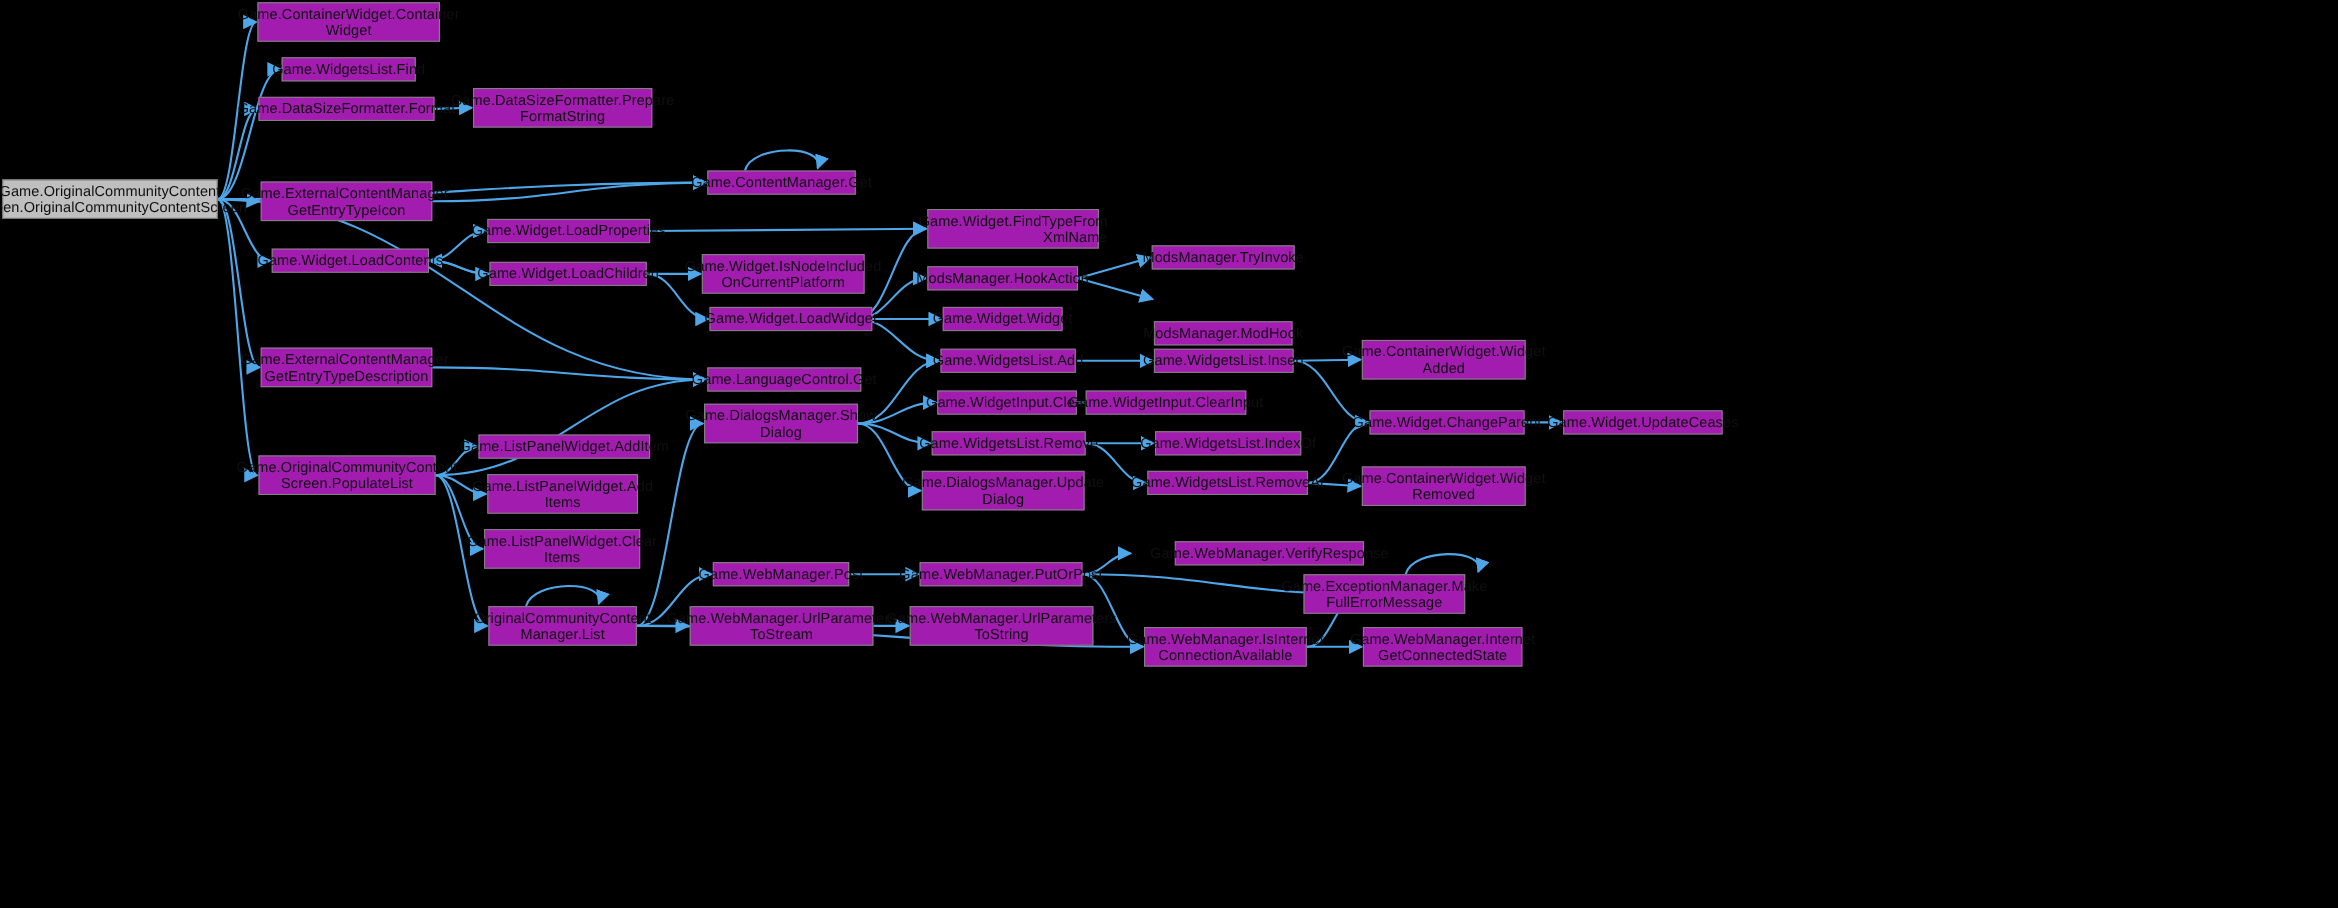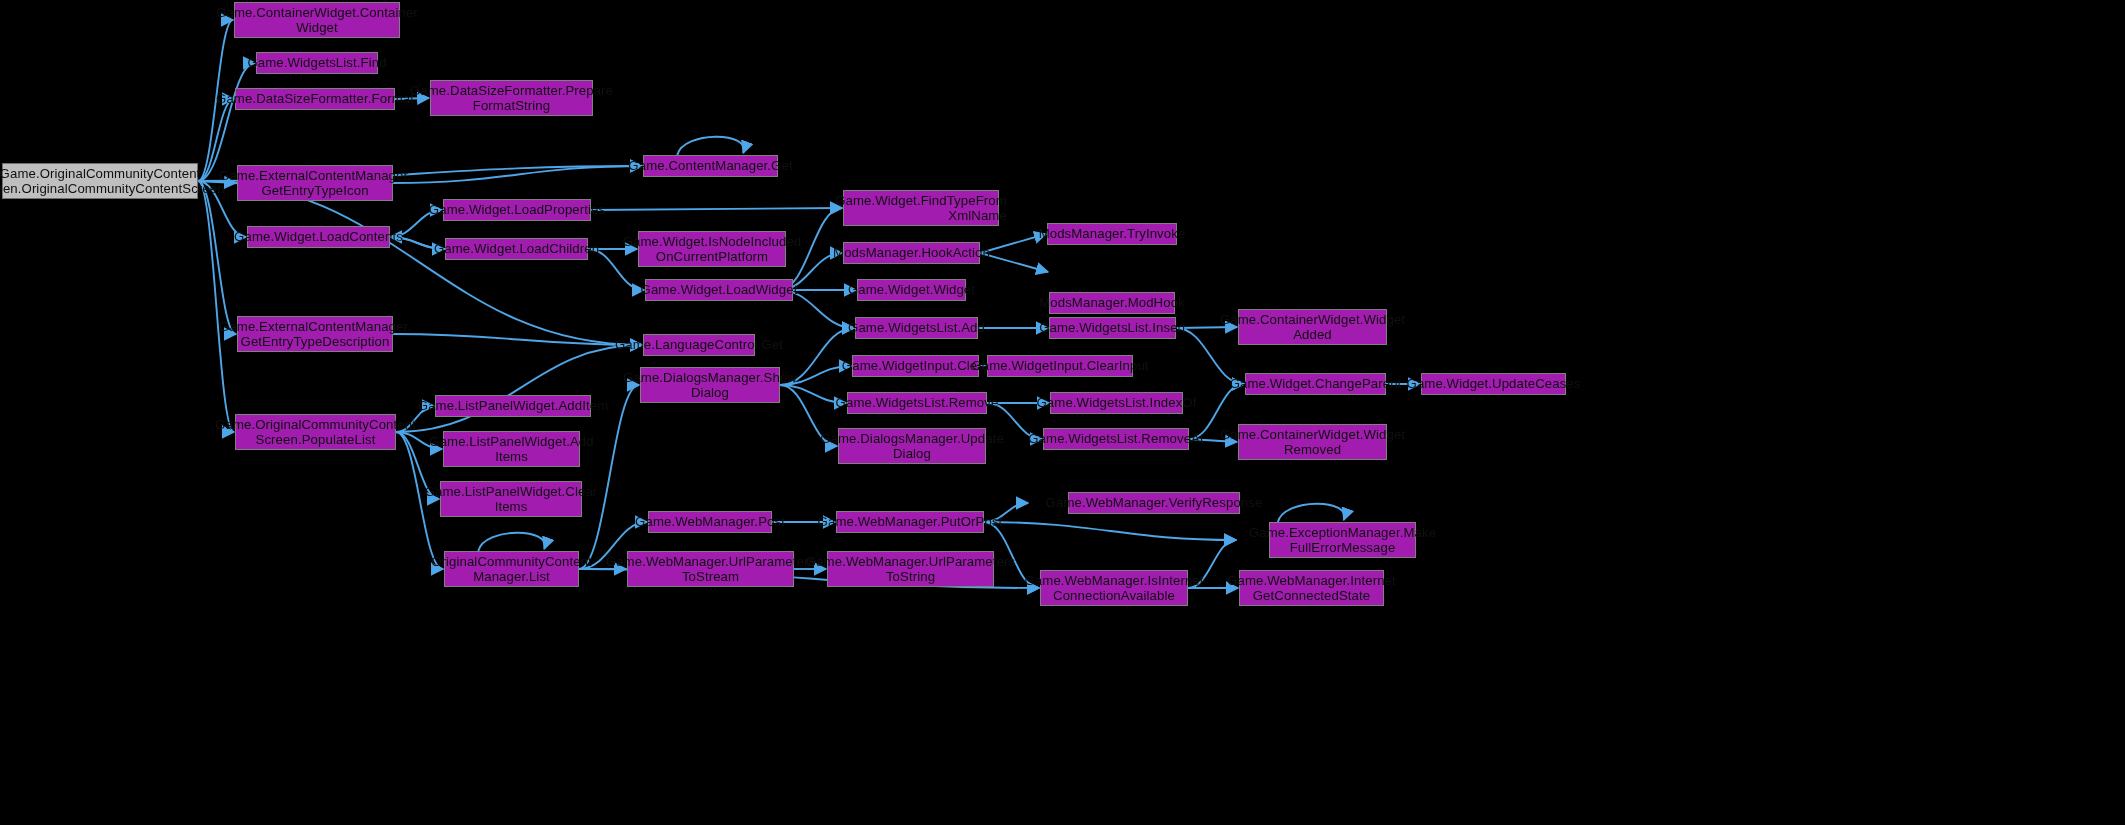--- a/index.html
+++ b/index.html
@@ -135,21 +135,21 @@
     <div class="node" style="left: 843px; top: 242px; width: 137px; height: 22px;">ModsManager.HookAction</div>
     <div class="node" style="left: 1049px; top: 261px; width: 126px; height: 22px; margin-top: 31px;">ModsManager.ModHook</div>
     <div class="node" style="left: 645px; top: 279px; width: 148px; height: 22px;">Game.Widget.LoadWidget</div>
     <div class="node" style="left: 857px; top: 279px; width: 109px; height: 22px;">Game.Widget.Widget</div>
     <div class="node" style="left: 237px; top: 316px; width: 156px; height: 36px;">Game.ExternalContentManager.
 GetEntryTypeDescription</div>
     <div class="node" style="left: 855px; top: 317px; width: 123px; height: 22px;">Game.WidgetsList.Add</div>
     <div class="node" style="left: 1049px; top: 317px; width: 127px; height: 22px;">Game.WidgetsList.Insert</div>
     <div class="node" style="left: 1238px; top: 309px; width: 149px; height: 36px;">Game.ContainerWidget.Widget
 Added</div>
-    <div class="node" style="left: 643px; top: 334px; width: 112px; height: 22px;">Game.LanguageControl.Get</div>
+    <div class="node" style="left: 643px; top: 334px; width: 140px; height: 22px;">Game.LanguageControl.Get</div>
     <div class="node" style="left: 852px; top: 355px; width: 127px; height: 22px;">Game.WidgetInput.Clear</div>
     <div class="node" style="left: 987px; top: 355px; width: 146px; height: 22px;">Game.WidgetInput.ClearInput</div>
     <div class="node" style="left: 640px; top: 367px; width: 140px; height: 36px;">Game.DialogsManager.Show
 Dialog</div>
     <div class="node" style="left: 1245px; top: 373px; width: 141px; height: 22px;">Game.Widget.ChangeParent</div>
     <div class="node" style="left: 1421px; top: 373px; width: 145px; height: 22px;">Game.Widget.UpdateCeases</div>
     <div class="node" style="left: 435px; top: 395px; width: 156px; height: 22px;">Game.ListPanelWidget.AddItem</div>
     <div class="node" style="left: 847px; top: 392px; width: 140px; height: 22px;">Game.WidgetsList.Remove</div>
     <div class="node" style="left: 1050px; top: 392px; width: 133px; height: 22px;">Game.WidgetsList.IndexOf</div>
     <div class="node" style="left: 235px; top: 414px; width: 161px; height: 36px;">Game.OriginalCommunityContent
@@ -159,21 +159,21 @@
     <div class="node" style="left: 838px; top: 428px; width: 148px; height: 36px;">Game.DialogsManager.Update
 Dialog</div>
     <div class="node" style="left: 1043px; top: 428px; width: 146px; height: 22px;">Game.WidgetsList.RemoveAt</div>
     <div class="node" style="left: 1238px; top: 424px; width: 149px; height: 36px;">Game.ContainerWidget.Widget
 Removed</div>
     <div class="node" style="left: 440px; top: 481px; width: 142px; height: 36px;">Game.ListPanelWidget.Clear
 Items</div>
     <div class="node" style="left: 1029px; top: 492px; width: 172px; height: 22px; margin-left: 39px;">Game.WebManager.VerifyResponse</div>
     <div class="node" style="left: 648px; top: 511px; width: 124px; height: 22px;">Game.WebManager.Post</div>
     <div class="node" style="left: 836px; top: 511px; width: 148px; height: 22px;">Game.WebManager.PutOrPost</div>
-    <div class="node" style="left: 1269px; top: 522px; width: 147px; height: 36px;">Game.ExceptionManager.Make
+    <div class="node" style="left: 1185px; top: 522px; width: 147px; height: 36px;">Game.ExceptionManager.Make
 FullErrorMessage</div>
     <div class="node" style="left: 444px; top: 551px; width: 135px; height: 36px;">OriginalCommunityContent
 Manager.List</div>
     <div class="node" style="left: 627px; top: 551px; width: 167px; height: 36px;">Game.WebManager.UrlParameters
 ToStream</div>
     <div class="node" style="left: 827px; top: 551px; width: 167px; height: 36px;">Game.WebManager.UrlParameters
 ToString</div>
     <div class="node" style="left: 1040px; top: 570px; width: 148px; height: 36px;">Game.WebManager.IsInternet
 ConnectionAvailable</div>
     <div class="node" style="left: 1239px; top: 570px; width: 145px; height: 36px;">Game.WebManager.Internet

